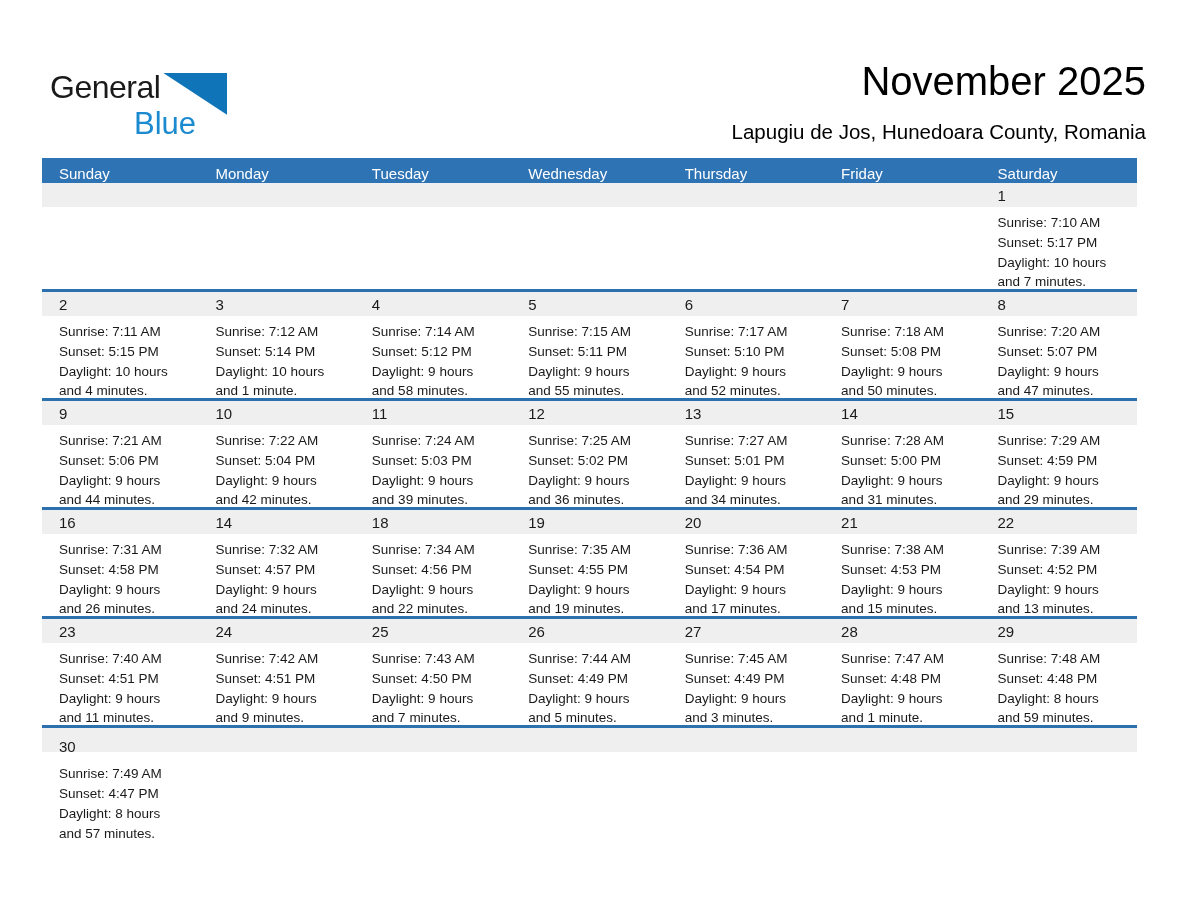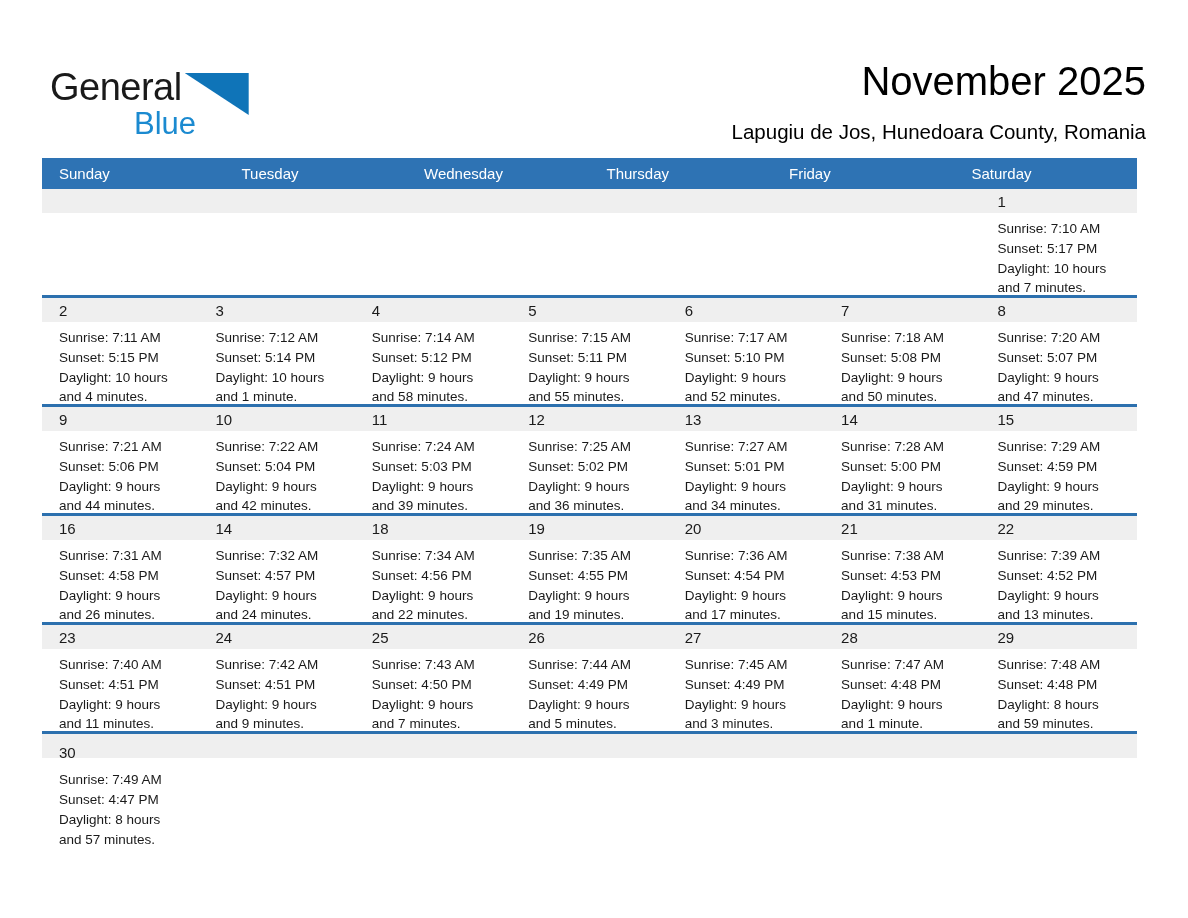--- a/index.html
+++ b/index.html
@@ -3,31 +3,31 @@
 <meta charset="utf-8">
 <style>
   html,body{margin:0;padding:0;}
   body{
     width:1188px;height:918px;position:relative;background:#ffffff;
     font-family:"Liberation Sans","DejaVu Sans",sans-serif;overflow:hidden;
   }
   
   .logo{position:absolute;left:50px;top:70px;}
   .logo-line1{display:flex;align-items:flex-start;}
-  .logo-general{font-size:38px;color:#1a1a1a;letter-spacing:-0.5px;line-height:34px;}
+  .logo-general{font-size:32px;color:#1a1a1a;letter-spacing:-0.5px;line-height:34px;}
   .logo-triangle{width:64px;height:42px;background:#0f74b8;margin-left:3px;margin-top:3px;
     clip-path:polygon(0 0,100% 0,100% 100%);}
   .logo-blue{font-size:31px;color:#1b8ad0;margin-left:84px;margin-top:-8px;line-height:34px;}
   
   .title-block{position:absolute;top:58px;right:42px;text-align:right;}
   .month-title{font-size:40px;font-weight:400;color:#000;margin:0;line-height:1.15;}
   .location-subtitle{font-size:20.5px;color:#000;margin-top:16px;}
   
   .calendar{position:absolute;left:42px;top:158px;width:1095px;}
-  .weekday-row{display:flex;background:#2e73b4;height:31px;}
+  .weekday-row{display:flex;background:#2e73b4;height:25px;}
   .weekday{flex:1;color:#ffffff;font-size:15px;line-height:31px;padding-left:17px;
     box-sizing:border-box;font-weight:400;}
   .week-row{display:flex;height:109px;box-sizing:border-box;
     border-bottom:3px solid #2c70ae;
     background:linear-gradient(to bottom,#efefef 0,#efefef 24px,#ffffff 24px);}
   .week-row:last-child{border-bottom:none;height:122px;align-items:center;}
   .day-cell{flex:1;box-sizing:border-box;padding:2px 4px 0 17px;overflow:hidden;}
   .day-num{font-size:15px;color:#1a1a1a;height:24px;line-height:21px;}
   .info-line{font-size:13.5px;color:#1a1a1a;line-height:19.8px;white-space:nowrap;}
   .day-num + .info-line{margin-top:4px;}
@@ -44,20 +44,21 @@
 </div>
 
 <div class="title-block">
   <div class="month-title">November 2025</div>
   <div class="location-subtitle">Lapugiu de Jos, Hunedoara County, Romania</div>
 </div>
 
 <div class="calendar">
   <div class="weekday-row">
     <div class="weekday">Sunday</div>
+    <div class="weekday">Monday</div>
     <div class="weekday">Tuesday</div>
     <div class="weekday">Wednesday</div>
     <div class="weekday">Thursday</div>
     <div class="weekday">Friday</div>
     <div class="weekday">Saturday</div>
   </div>
   <div id="weeks">
       <div class="week-row">
         <div class="day-cell">
           <div class="day-num"></div>

